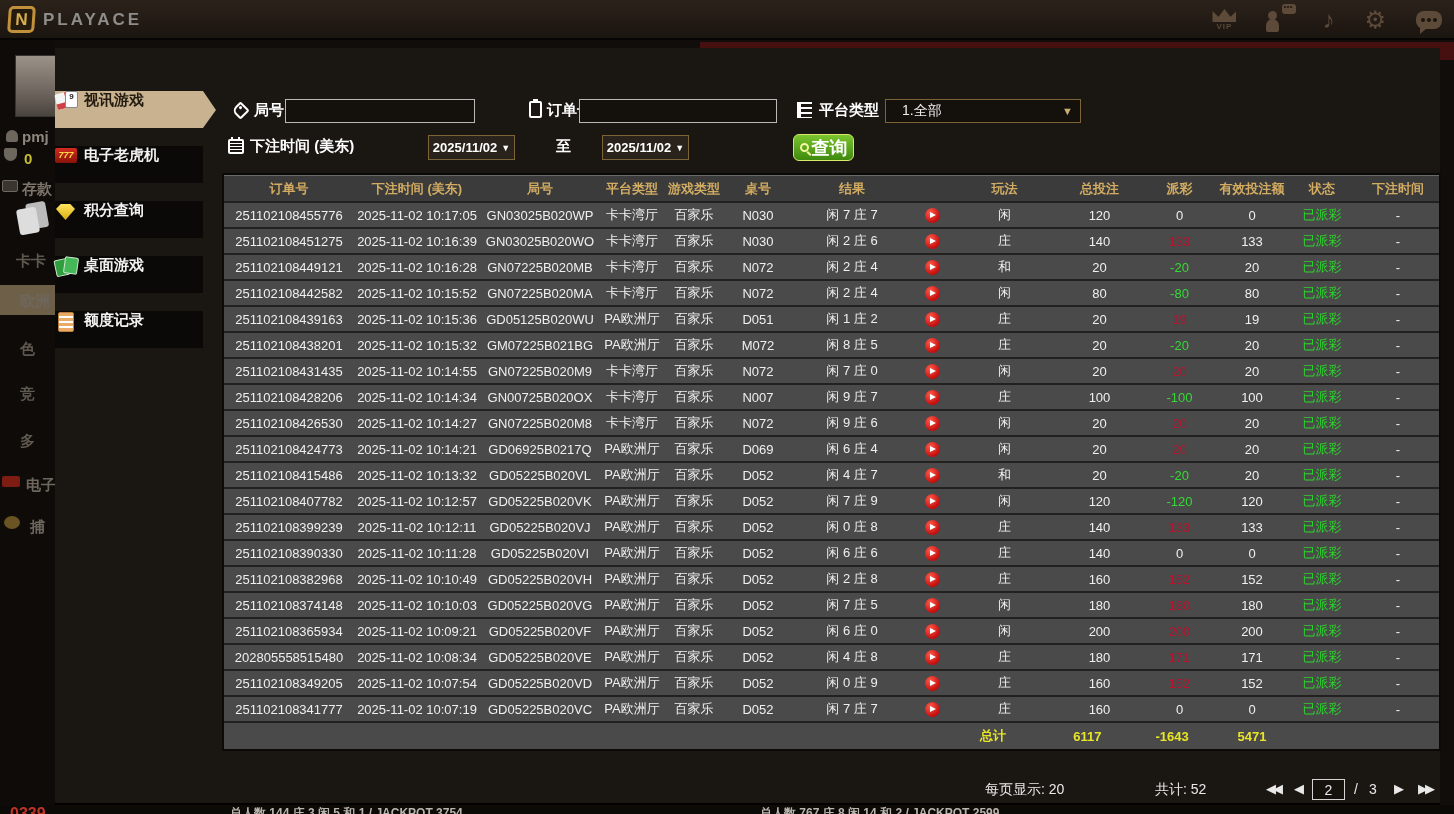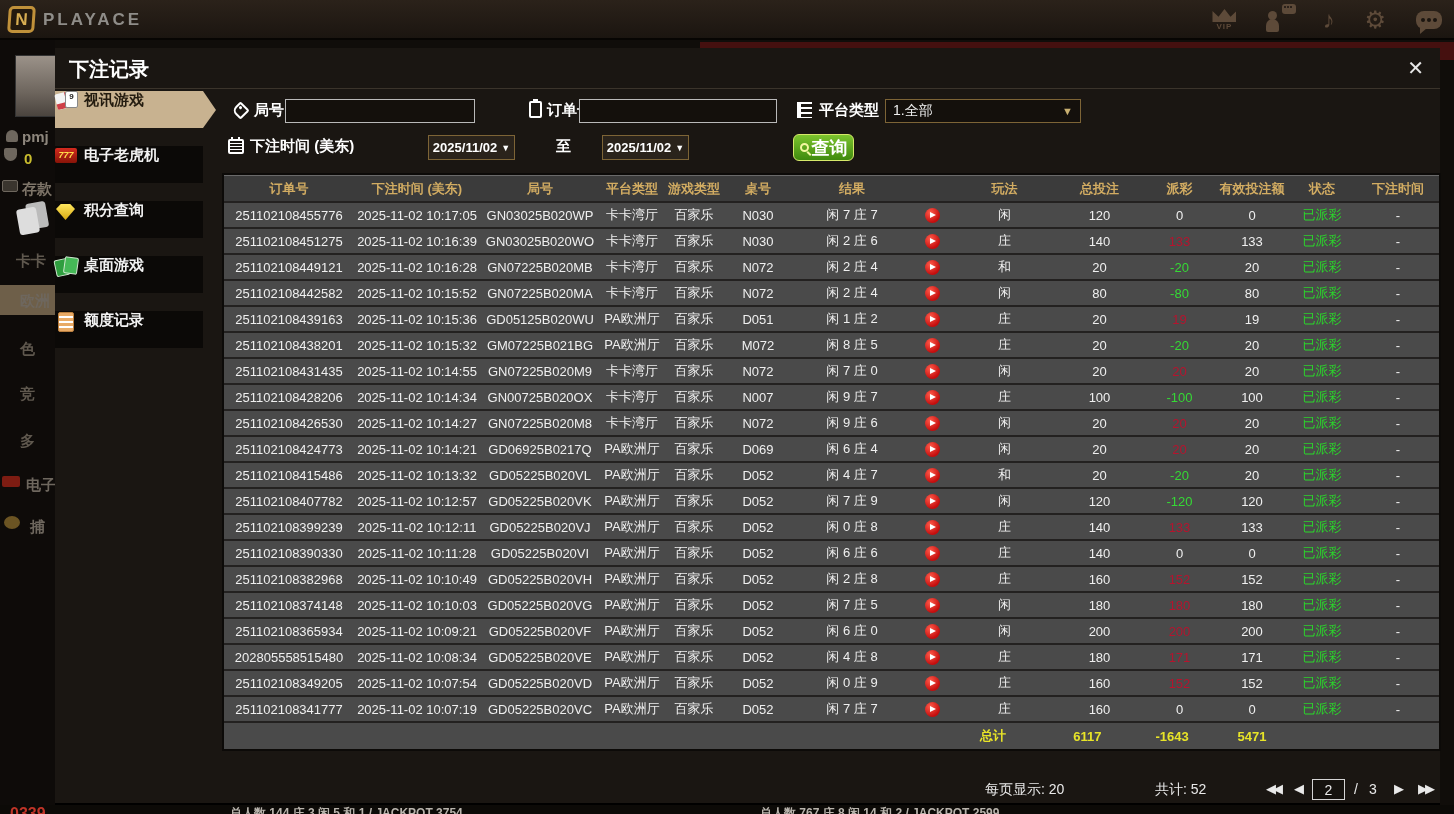--- a/index.html
+++ b/index.html
@@ -118,21 +118,21 @@
     border-radius:50%; background:#fff; }
   .ic-clip { left:307px; width:13px; height:17px; border:2px solid #fff; border-radius:2px; top:4px; }
   .ic-clip::after { content:""; position:absolute; left:2px; top:-4px; width:5px; height:3px; background:#fff; }
   .ic-list { left:575px; width:15px; height:16px; top:5px;
     background:repeating-linear-gradient(#fff 0 2px,transparent 2px 5px); border-left:4px solid #fff; }
   .ic-cal { left:6px; width:16px; height:15px; border:2px solid #fff; border-radius:2px; top:6px;
     background:repeating-linear-gradient(transparent 0 2px,#fff 2px 3px); }
   .ic-cal::before { content:""; position:absolute; left:1px; top:-4px; width:2px; height:3px; background:#fff;
     box-shadow:7px 0 0 #fff; }
   .fselect { position:absolute; left:663px; top:2px; width:196px; height:24px; background:#14100c;
-    border:1px solid #7d6436; color:#eee; font-size:14px; padding:2px 7px; cursor:pointer; }
+    border:1px solid #7d6436; color:#eee; font-size:14px; padding:2px 16px; cursor:pointer; }
   .fselect .caret { position:absolute; right:7px; top:5px; color:#c9b071; font-size:11px; }
   .fdate { position:absolute; top:2px; width:87px; height:25px; background:#2a231b; border:1px solid #7d6436;
     color:#fff; font-size:13px; font-weight:bold; display:flex; align-items:center; justify-content:center;
     gap:4px; cursor:pointer; }
   .fdate .caret { font-size:9px; color:#fff; }
   .d1 { left:206px; } .d2 { left:380px; }
   .tolabel { left:334px; }
   .searchbtn { position:absolute; left:571px; top:1px; width:61px; height:27px;
     background:linear-gradient(#7cc42e,#3f8a0e); border:1px solid #d6e96a; border-radius:6px;
     color:#fff; font-size:18px; font-weight:bold; display:flex; align-items:center; justify-content:center;
@@ -218,24 +218,20 @@
     <div class="support">
       <div class="minibubble"></div>
     </div>
     <span class="ticon">♪</span>
     <span class="ticon">⚙</span>
     <div class="bubblechat"></div>
   </div>
 </div>
 
 <div class="modal">
-  <div class="m-head">
-    <span class="m-title">下注记录</span>
-    <span class="m-close">✕</span>
-  </div>
 
   <div class="sidebar">
       <div class="tab active">
         <span class="tabicon ic-cards"></span>
         <span>视讯游戏</span>
       </div>
       <div class="tab">
         <span class="tabicon ic-777"></span>
         <span>电子老虎机</span>
       </div>

